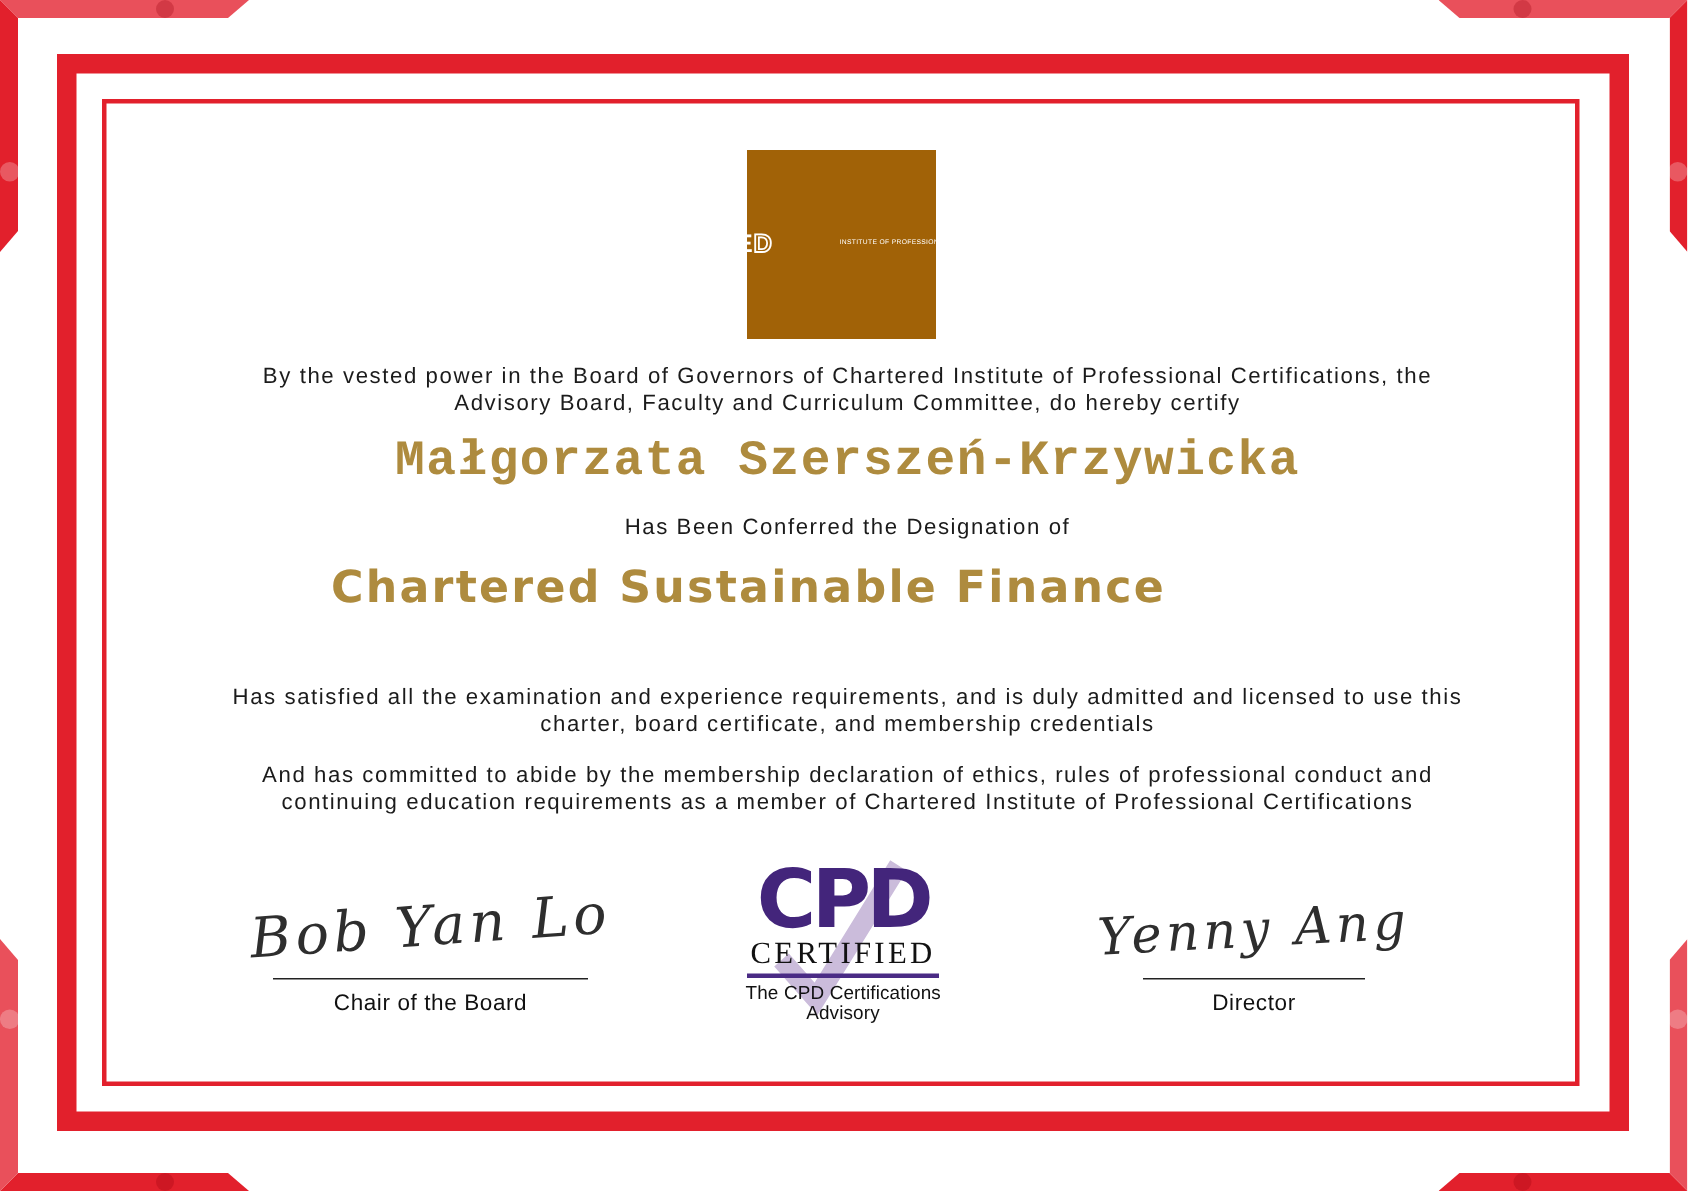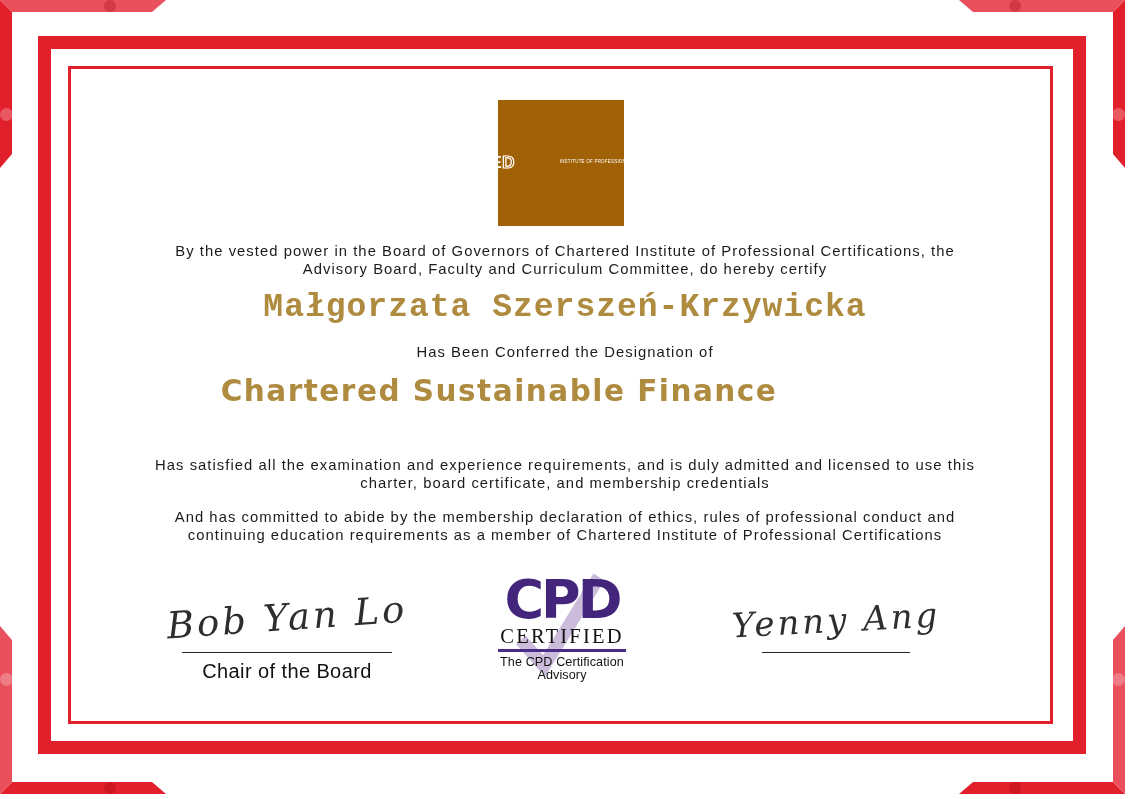--- a/index.html
+++ b/index.html
@@ -65,21 +65,21 @@
   .sig-director{left:699px;top:594px;width:274px;}
   .script{
     font-family:"DejaVu Serif", serif;font-style:italic;font-weight:400;
     color:#2e2e2e;white-space:nowrap;
   }
   .sig-chair .script{font-size:37px;line-height:56px;transform:rotate(-4deg);letter-spacing:3px;}
   .sig-director .script{font-size:34px;line-height:52px;transform:rotate(-3deg);letter-spacing:3px;}
   .sig-rule{border:none;border-top:1.6px solid #222;margin:6px auto 0;}
   .sig-chair .sig-rule{width:210px;}
   .sig-director .sig-rule{width:148px;}
-  .sig-label{margin-top:7px;font-size:20px;color:#111;letter-spacing:0.4px;}
+  .sig-label{margin-top:7px;font-size:15px;color:#111;letter-spacing:0.4px;}
 
   
   .cpd{position:absolute;left:497px;top:572px;width:130px;text-align:center;}
   .cpd svg{position:absolute;left:0;top:-2px;z-index:0;}
   .cpd-word{
     position:relative;z-index:1;font-family:"DejaVu Sans", sans-serif;font-weight:bold;
     font-size:54px;line-height:56px;letter-spacing:-3px;color:#43257B;
   }
   .cpd-certified{
     position:relative;z-index:1;font-family:"Liberation Serif", serif;
@@ -137,20 +137,21 @@
   <div class="sig-label">Chair of the Board</div>
 </div>
 
 <div class="cpd">
   <svg width="130" height="132" viewBox="0 0 130 132">
     <polyline points="24,70 47,96 102,7" fill="none" stroke="#CBBCDB" stroke-width="13"></polyline>
   </svg>
   <div class="cpd-word">CPD</div>
   <div class="cpd-certified">CERTIFIED</div>
   <div class="cpd-rule"></div>
-  <div class="cpd-sub">The CPD Certification</div>
+  <div class="cpd-sub">The CPD Certifications</div>
   <div class="cpd-sub">Advisory</div>
 </div>
 
 <div class="sig sig-director">
   <div class="script">Yenny Ang</div>
   <div class="sig-rule"></div>
+  <div class="sig-label">Director</div>
 </div>
 
 </body></html>

